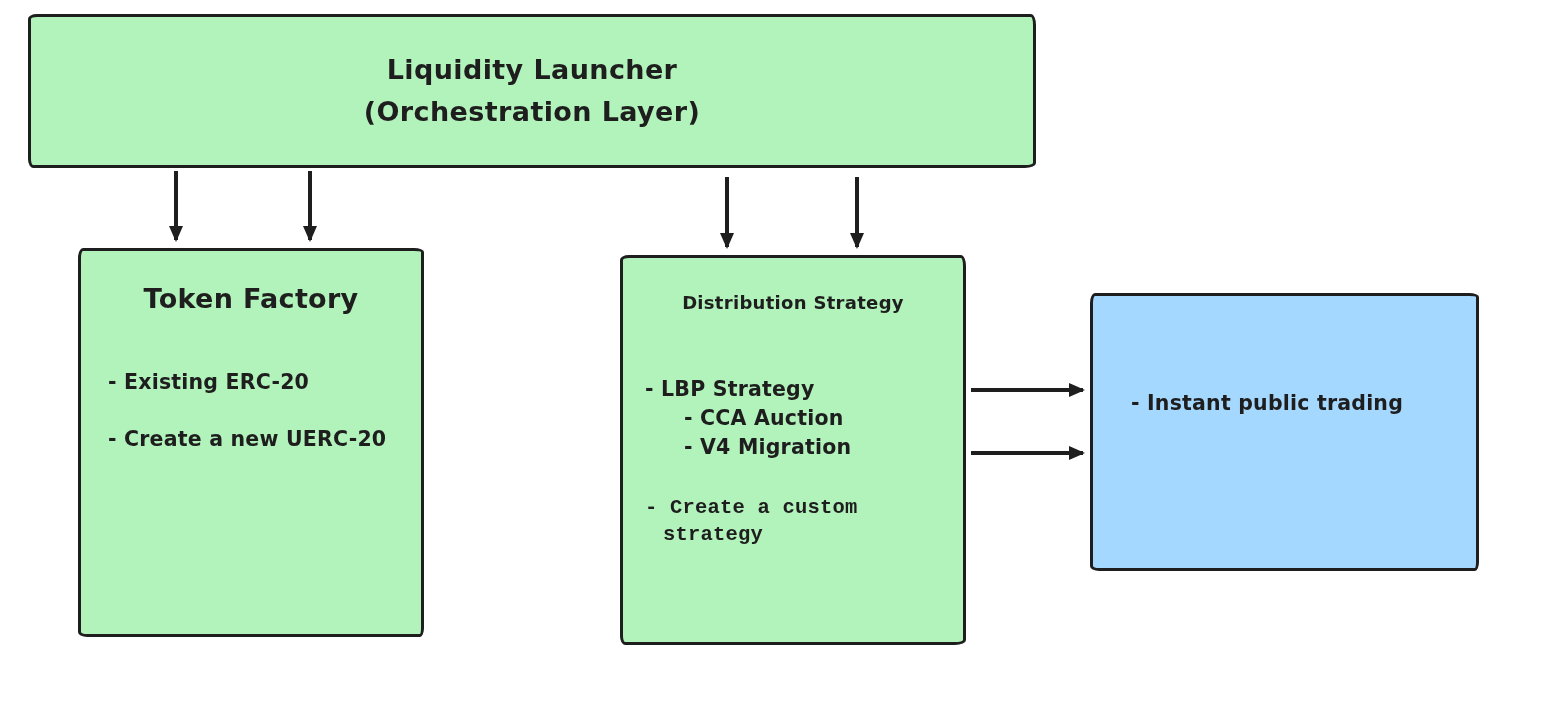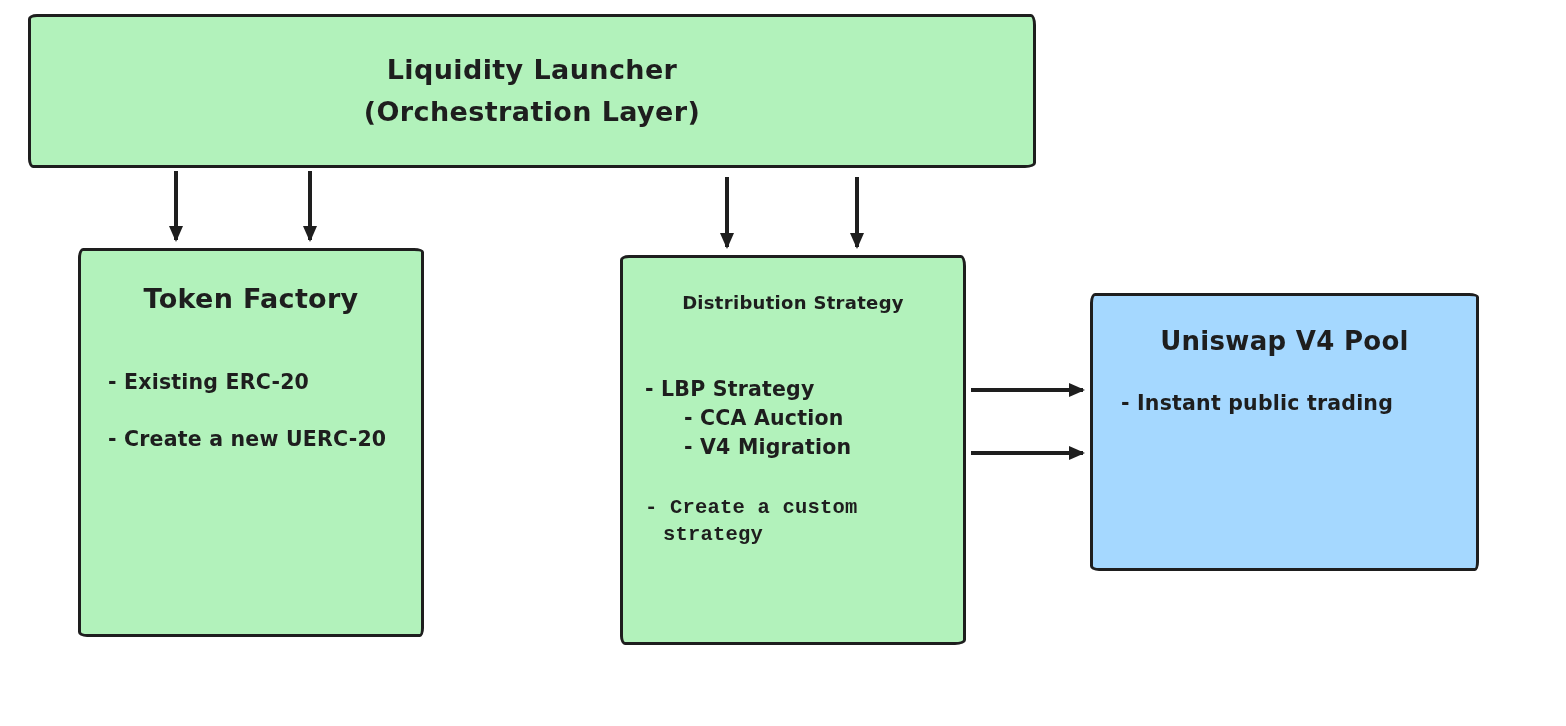--- a/index.html
+++ b/index.html
@@ -48,21 +48,21 @@
   #uniswap-v4-pool .node-title       { top: 30px; font-size: 26px; }
 
   .items {
     position: absolute;
     font-size: 20.5px;
     font-weight: 600;
     letter-spacing: 0.2px;
   }
   #token-factory .items         { left: 27px; top: 118px; width: 300px; }
   #distribution-strategy .items { left: 22px; top: 118px; width: 240px; }
-  #uniswap-v4-pool .items       { left: 28px; top: 94px;  width: 330px; }
+  #uniswap-v4-pool .items       { left: 38px; top: 94px;  width: 330px; }
 
   .item {
     line-height: 27px;
     padding-left: 18px;
     text-indent: -18px;
   }
   .item.sub     { margin-left: 39px; margin-top: 2px; }
   .item.gap-30  { margin-top: 30px; }
   .item.gap-33  { margin-top: 33px; font-family: Liberation Mono, monospace; }
   .item.gap-38  { margin-top: 38px; }
@@ -107,17 +107,16 @@
   <div class="node-title">Distribution Strategy</div>
   <div class="items">
     <div class="item">- LBP Strategy</div>
     <div class="item sub">- CCA Auction</div>
     <div class="item sub">- V4 Migration</div>
     <div class="item gap-33">- Create a custom strategy</div>
   </div>
 </div>
 
 <div class="node blue sketch-b" id="uniswap-v4-pool">
-  <div class="node-title">Uniswap V4 Pool</div>
   <div class="items">
     <div class="item">- Instant public trading</div>
   </div>
 </div>
 
 </body></html>

